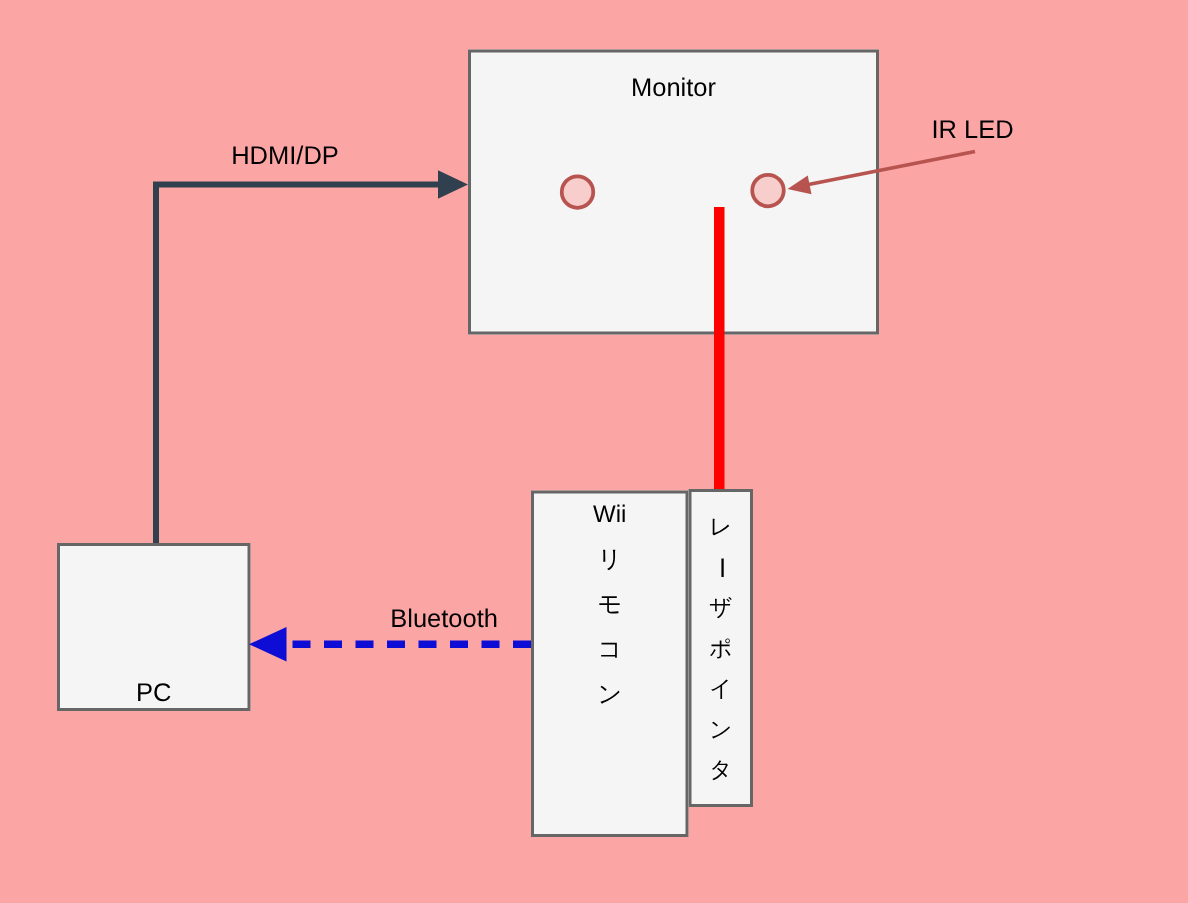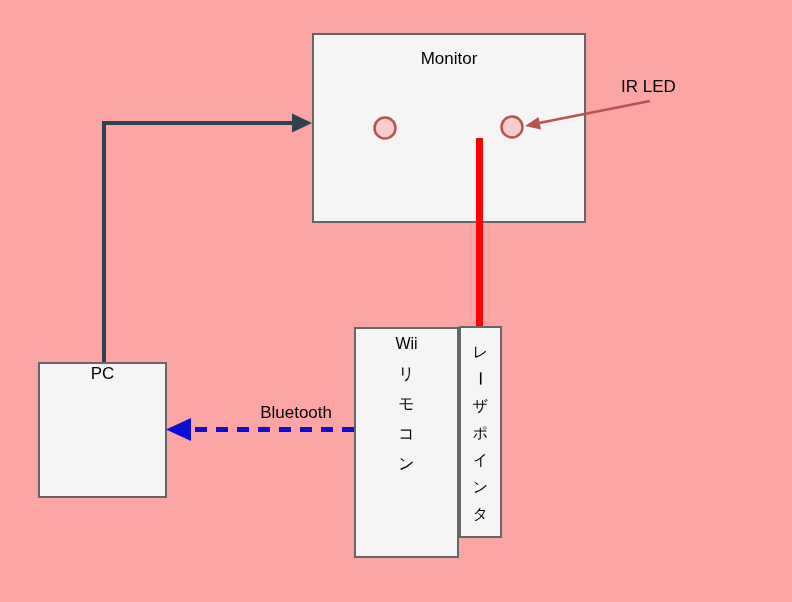--- a/index.html
+++ b/index.html
@@ -20,21 +20,21 @@
   }
   .box{
     position:absolute;box-sizing:border-box;
     background:var(--box-fill);border:2px solid var(--box-border);
   }
   .monitor{left:312px;top:33px;width:274px;height:190px;}
   .monitor-label{
     position:absolute;left:0;top:14px;width:100%;text-align:center;
     font-size:17px;line-height:20px;
   }
-  .pc{left:38px;top:362px;width:129px;height:136px;display:flex;align-items:flex-start;justify-content:center;}
+  .pc{left:38px;top:362px;width:129px;height:112px;display:flex;align-items:flex-end;justify-content:center;}
   .pc-label{font-size:17px;}
   .wii{left:354px;top:327px;width:105px;height:231px;display:flex;justify-content:center;}
   .laser{left:459px;top:326px;width:43px;height:212px;display:flex;align-items:center;justify-content:center;}
   .vtext{display:flex;flex-direction:column;align-items:center;}
   .vtext span{display:block;text-align:center;font-size:16px;line-height:30px;}
   .laser .vtext span{line-height:27px;font-size:15px;}
   .vtext span.rot{transform:rotate(90deg);}
   .edge-label{position:absolute;font-size:17px;line-height:19px;white-space:nowrap;}
   .hdmi-label{left:130px;top:94px;width:120px;text-align:center;}
   .bluetooth-label{left:212px;top:403px;width:120px;text-align:right;}
@@ -69,20 +69,21 @@
       <span>レ</span>
       <span class="rot">ー</span>
       <span>ザ</span>
       <span>ポ</span>
       <span>イ</span>
       <span>ン</span>
       <span>タ</span>
     </div>
   </div>
 
+  <div class="edge-label hdmi-label">HDMI/DP</div>
   <div class="edge-label bluetooth-label">Bluetooth</div>
   <div class="edge-label irled-label">IR LED</div>
 
   <svg id="overlay" viewBox="0 0 792 602" xmlns="http://www.w3.org/2000/svg">
 
     <polyline points="104,362 104,123 294,123" fill="none" stroke="#31404f" stroke-width="4"></polyline>
     <polygon points="312,123 292,113.5 292,132.5" fill="#31404f"></polygon>
 
     <line x1="354" y1="429.5" x2="193" y2="429.5" stroke="#0d0dd6" stroke-width="5" stroke-dasharray="12 9"></line>
     <polygon points="166,429.5 191,418 191,441" fill="#0d0dd6"></polygon>

